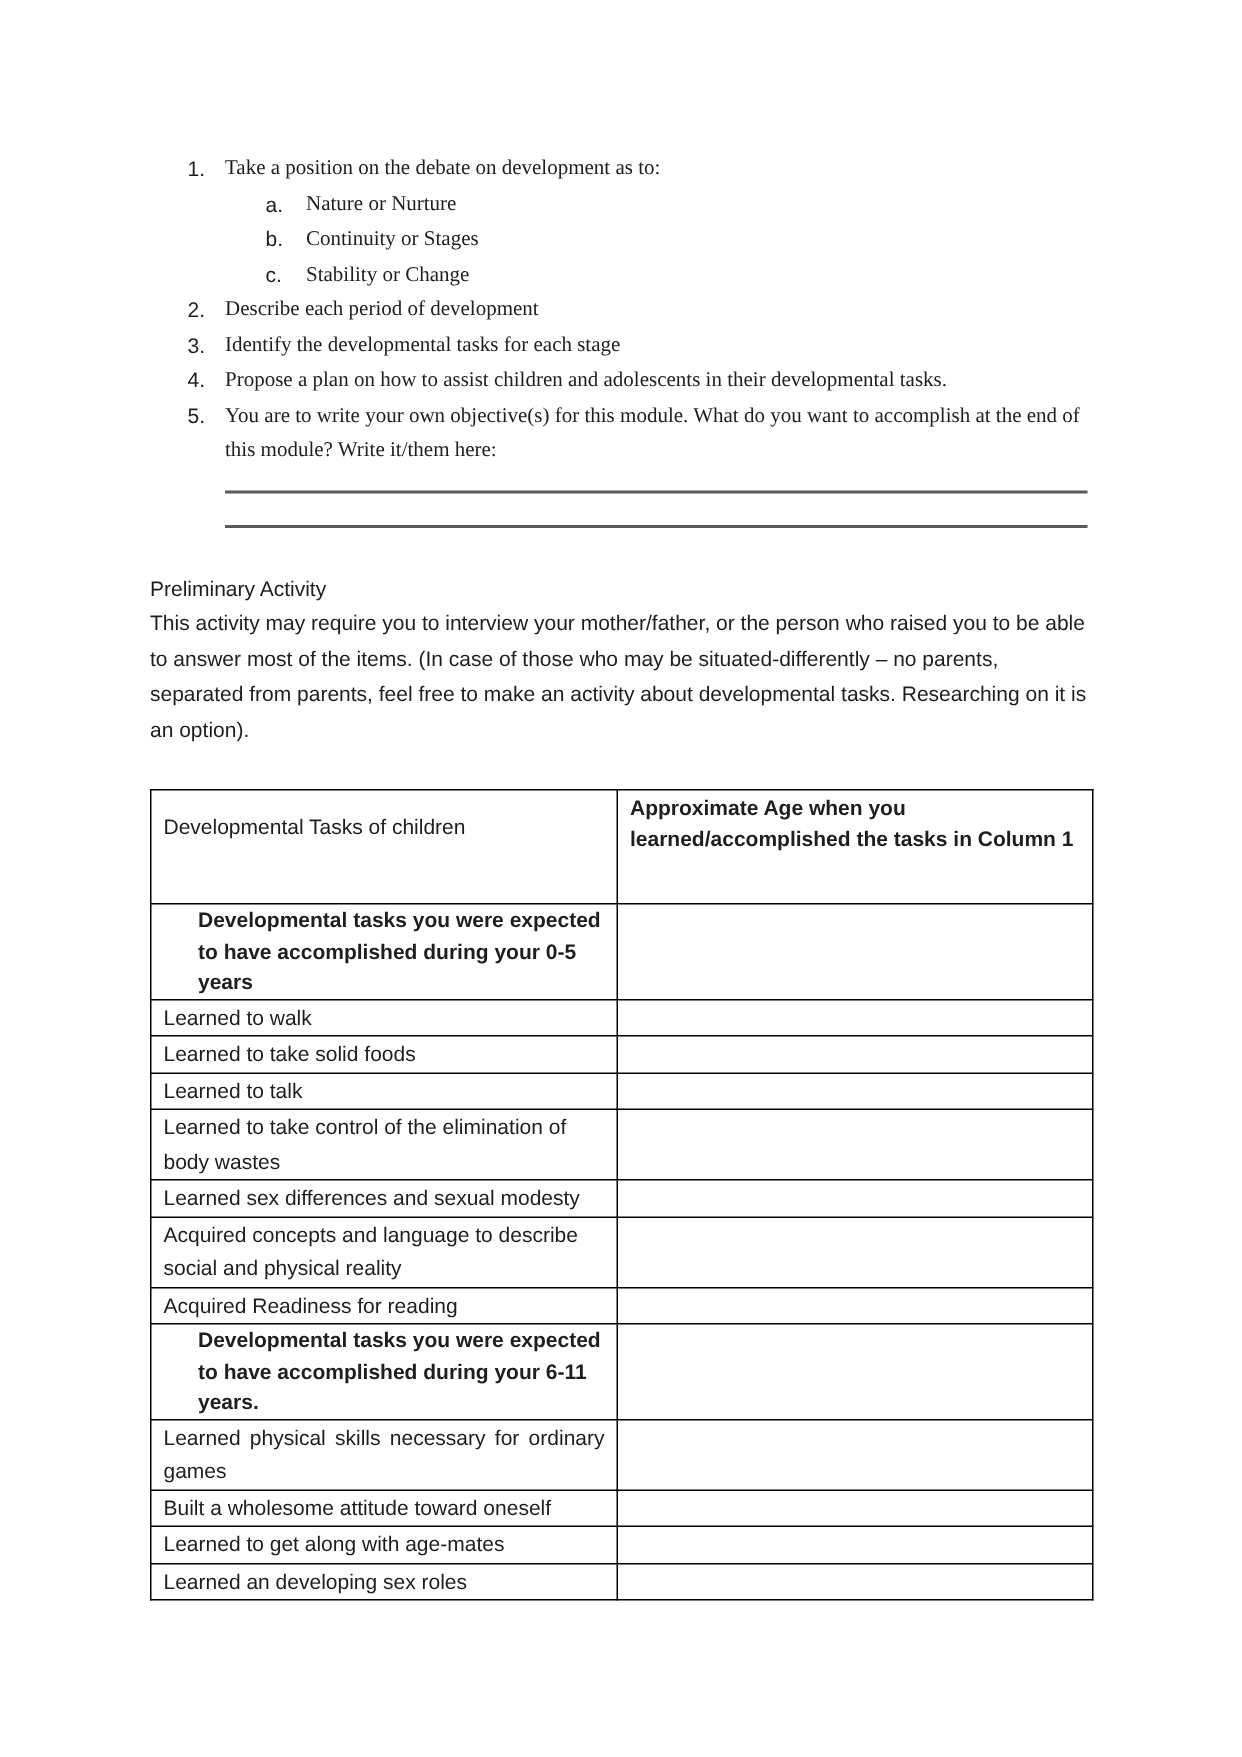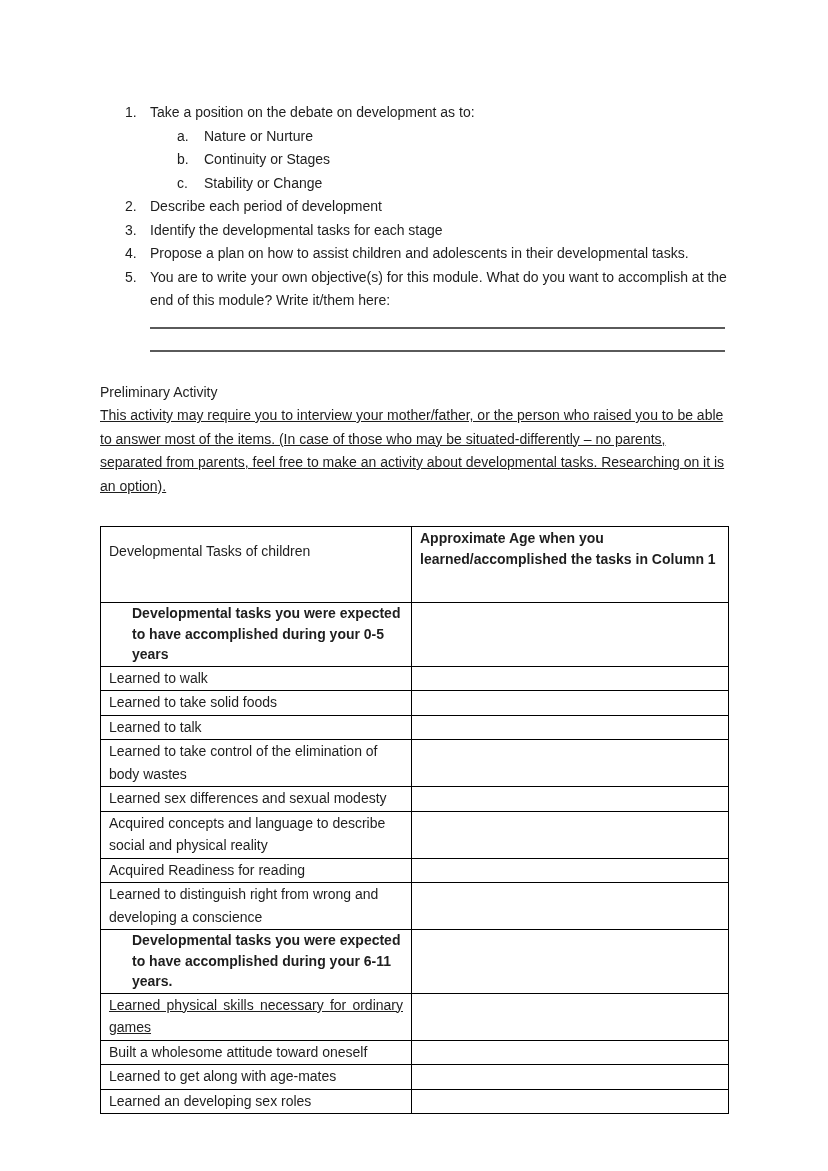--- a/index.html
+++ b/index.html
@@ -16,55 +16,55 @@
     overflow: hidden;
   }
 
   
   .obj-list { width: 628px; }
   .li { display: flex; line-height: 23.5px; }
   .li.l1 { margin-left: 25px; }
   .li.l1 .marker { width: 25px; flex: 0 0 25px; }
   .li.l2 { margin-left: 77px; }
   .li.l2 .marker { width: 27px; flex: 0 0 27px; }
-  .li .li-text { flex: 1 1 auto; }
+  .li .li-text { flex: 1 1 auto; font-family: Liberation Serif, serif; }
 
   
   .blank-lines { margin-left: 50px; width: 575px; }
   .blank-line { border-bottom: 2px solid #5a5a5a; }
   .blank-line.first { height: 14px; }
   .blank-line.second { height: 21px; }
 
   
   .section-heading {
     margin-top: 29px;
     font-weight: normal;
     line-height: 23.5px;
   }
-  .section-body { width: 628px; line-height: 23.5px; text-decoration: underline; }
+  .section-body { width: 628px; line-height: 23.5px; }
 
   
   table.dev-table {
     margin-top: 28px;
     border-collapse: collapse;
     width: 628px;
     table-layout: fixed;
   }
   table.dev-table col.c1 { width: 311px; }
   table.dev-table col.c2 { width: 317px; }
   table.dev-table td {
     border: 1.5px solid #000;
     vertical-align: top;
     padding: 0 8px 1px 8px;
     line-height: 22.5px;
   }
   table.dev-table td.h2 { font-weight: bold; line-height: 20.5px; padding-top: 1px; }
   table.dev-table td.h1 { line-height: 20.5px; padding-top: 14px; height: 60px; }
   tr.section-row td { font-weight: bold; line-height: 20.5px; padding-left: 31px; }
-  td.justify { text-align: justify; text-decoration: underline; }
+  td.justify { text-align: justify; }
 </style>
 </head>
 <body>
 
 <div class="page">
 
   <div class="obj-list">
     <div class="li l1">
       <span class="marker">1.</span>
       <span class="li-text">Take a position on the debate on development as to:</span>
@@ -142,24 +142,20 @@
         <td></td>
       </tr>
       <tr>
         <td>Acquired concepts and language to describe social and physical reality</td>
         <td></td>
       </tr>
       <tr>
         <td>Acquired Readiness for reading</td>
         <td></td>
       </tr>
-      <tr>
-        <td>Learned to distinguish right from wrong and developing a conscience</td>
-        <td></td>
-      </tr>
       <tr class="section-row">
         <td>Developmental tasks you were expected to have accomplished during your 6-11 years.</td>
         <td></td>
       </tr>
       <tr>
         <td class="justify">Learned physical skills necessary for ordinary games</td>
         <td></td>
       </tr>
       <tr>
         <td>Built a wholesome attitude toward oneself</td>

